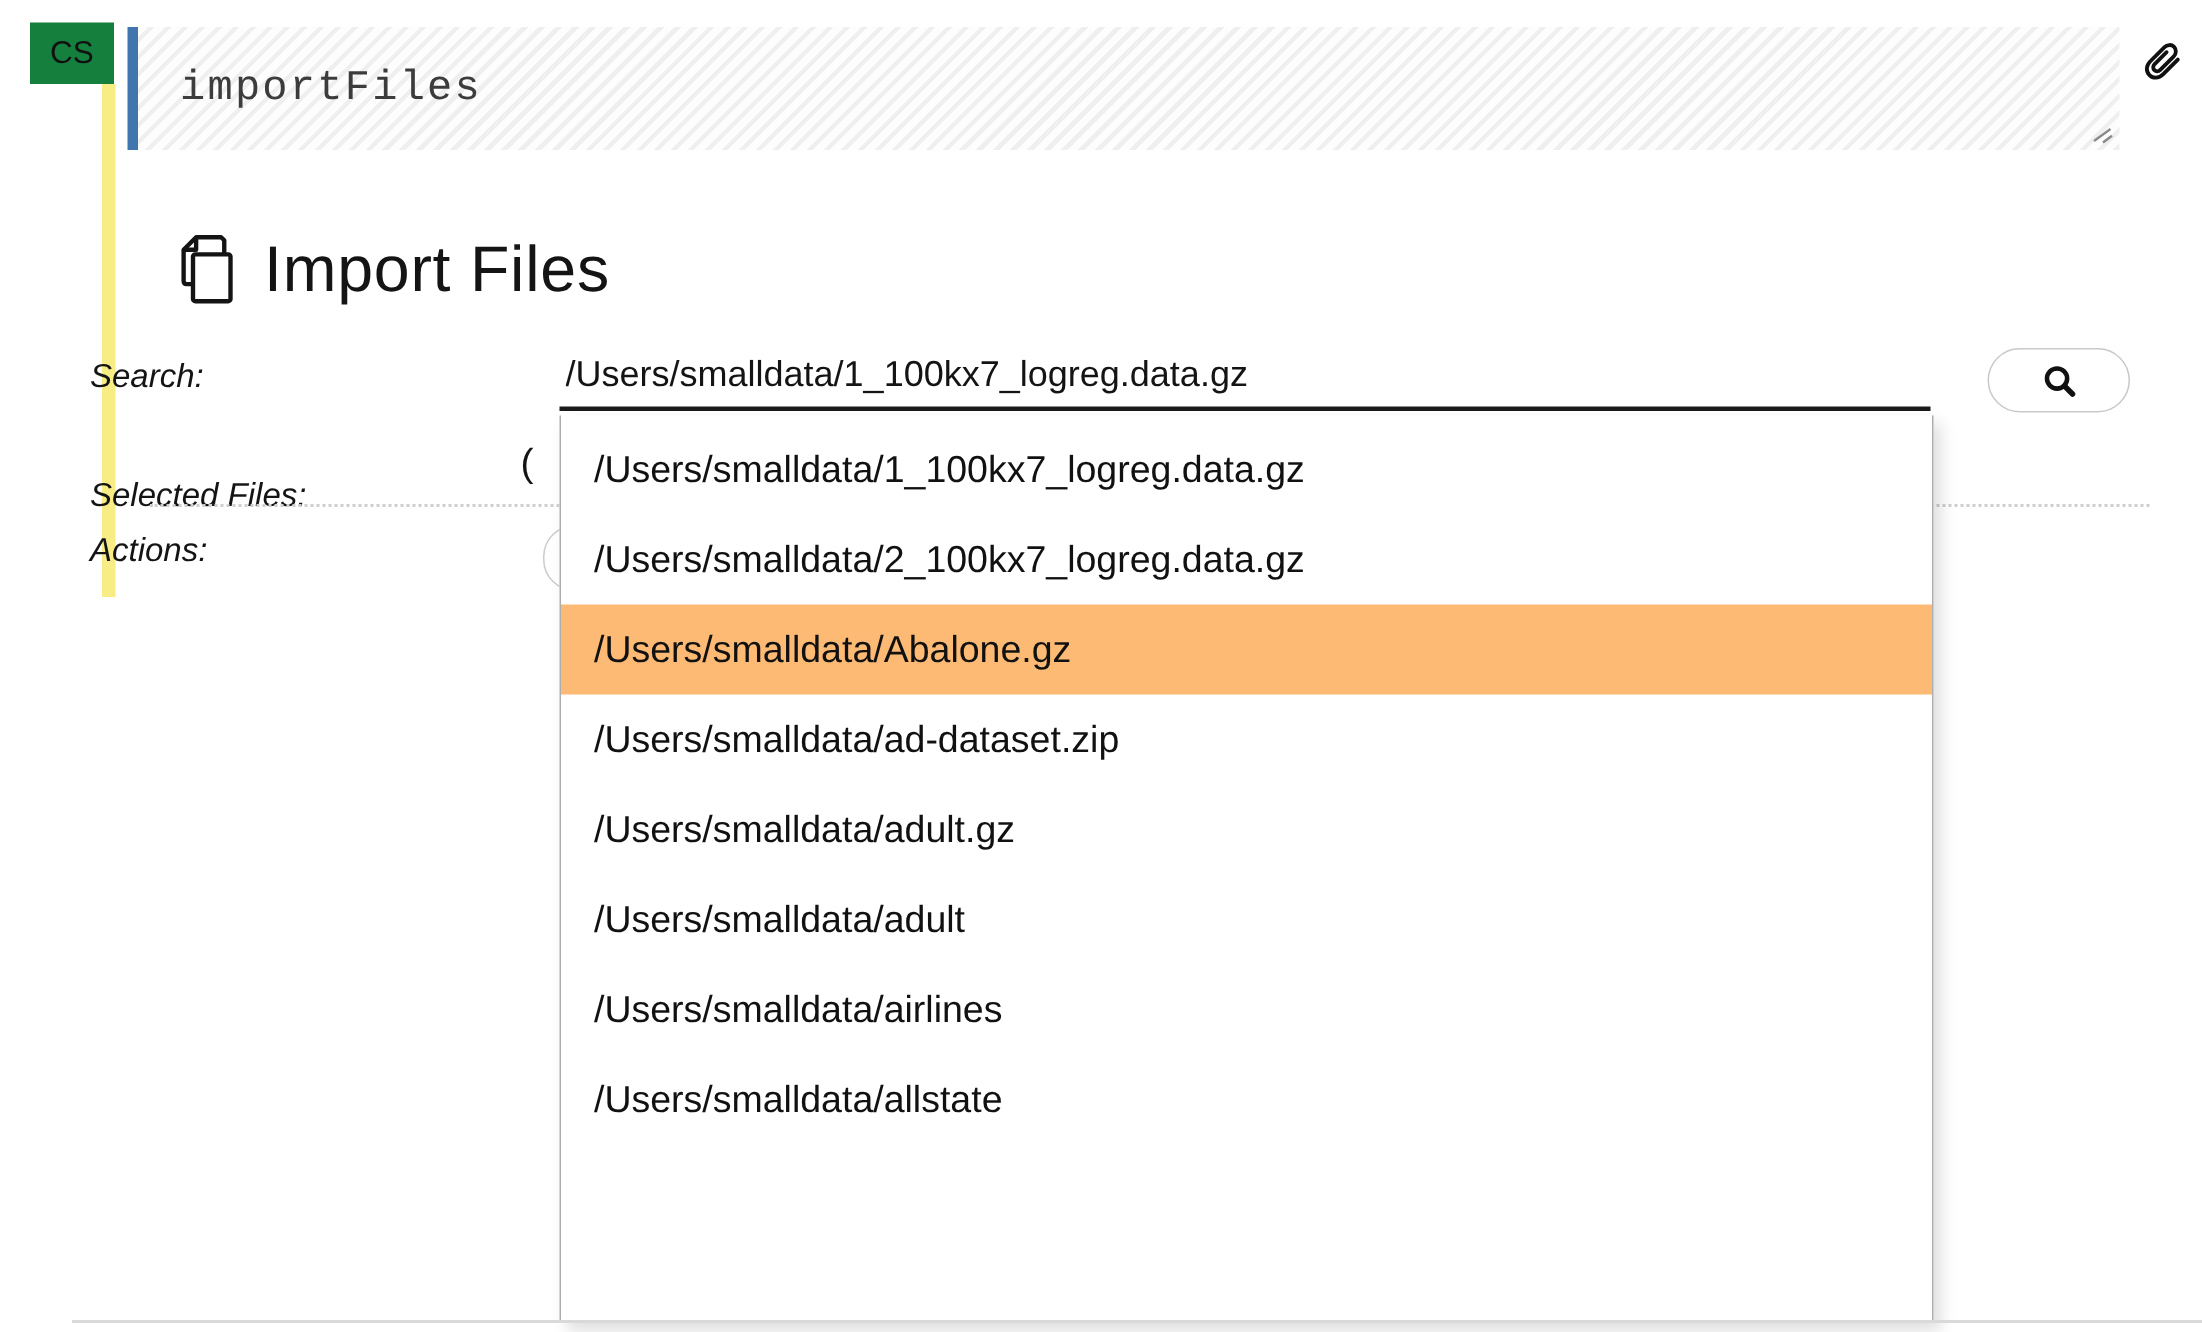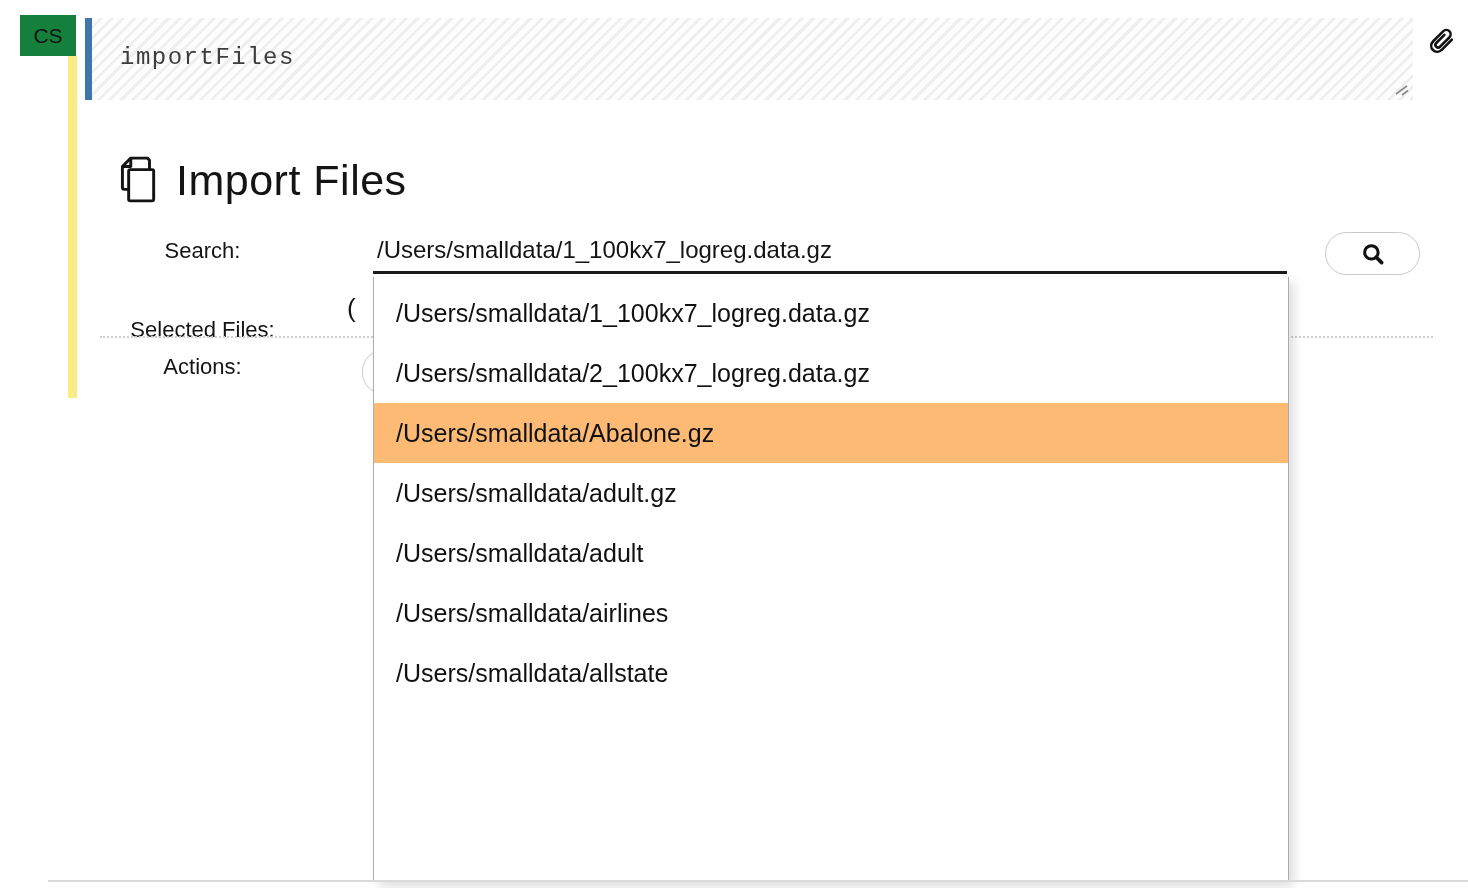--- a/index.html
+++ b/index.html
@@ -21,39 +21,39 @@
   }
   .code-cell-wrap{
     position:absolute;left:85px;top:18px;width:1328px;height:82px;
   }
   .code-cell{
     box-sizing:border-box;width:100%;height:100%;
     border:none;border-left:7px solid #4175ad;outline:none;resize:none;
     margin:0;display:block;
     padding:26px 10px 10px 28px;
     font-family:"Liberation Mono","DejaVu Sans Mono",monospace;
-    font-size:24px;letter-spacing:1.5px;color:#3c3c3c;
+    font-size:28px;letter-spacing:1.5px;color:#3c3c3c;
     background:repeating-linear-gradient(135deg,#fdfdfd 0px,#fdfdfd 5px,#efefef 5px,#efefef 8px);
     overflow:hidden;
   }
   .resize-grip{position:absolute;right:3px;bottom:3px;width:16px;height:16px;cursor:nwse-resize;}
   .paperclip{position:absolute;left:1427px;top:24px;width:34px;height:40px;}
   .paperclip svg{transform:rotate(45deg);}
 
   
   .heading{
     position:absolute;left:112px;top:152px;height:56px;
     display:flex;align-items:center;gap:14px;justify-content:center;
   }
   .heading .title{font-size:43px;color:#141414;letter-spacing:0.5px;}
 
   
   .row-label{
-    position:absolute;left:60px;width:285px;text-align:center;
-    font-size:22px;color:#141414;
+    position:absolute;left:60px;width:285px;text-align:left;
+    font-style:italic;font-size:22px;color:#141414;
   }
   .lbl-search{top:238px;}
   .lbl-selected{top:317px;}
   .lbl-actions{top:354px;}
   .paren{position:absolute;left:347px;top:293px;font-size:26px;color:#141414;}
 
   .search-input{
     position:absolute;left:373px;top:230px;width:914px;height:44px;
     box-sizing:border-box;border:none;border-bottom:3px solid #1b1b1b;
     outline:none;background:transparent;padding:0 0 2px 4px;
@@ -143,20 +143,21 @@
 <div class="dotted-divider"></div>
 
 <div class="row-label lbl-actions">Actions:</div>
 <div class="pill-partial"></div>
 
 <div class="dropdown">
   <ul>
     <li>/Users/smalldata/1_100kx7_logreg.data.gz</li>
     <li>/Users/smalldata/2_100kx7_logreg.data.gz</li>
     <li class="highlight">/Users/smalldata/Abalone.gz</li>
+    <li>/Users/smalldata/ad-dataset.zip</li>
     <li>/Users/smalldata/adult.gz</li>
     <li>/Users/smalldata/adult</li>
     <li>/Users/smalldata/airlines</li>
     <li>/Users/smalldata/allstate</li>
   </ul>
 </div>
 
 <div class="bottom-line"></div>
 
 </body></html>

